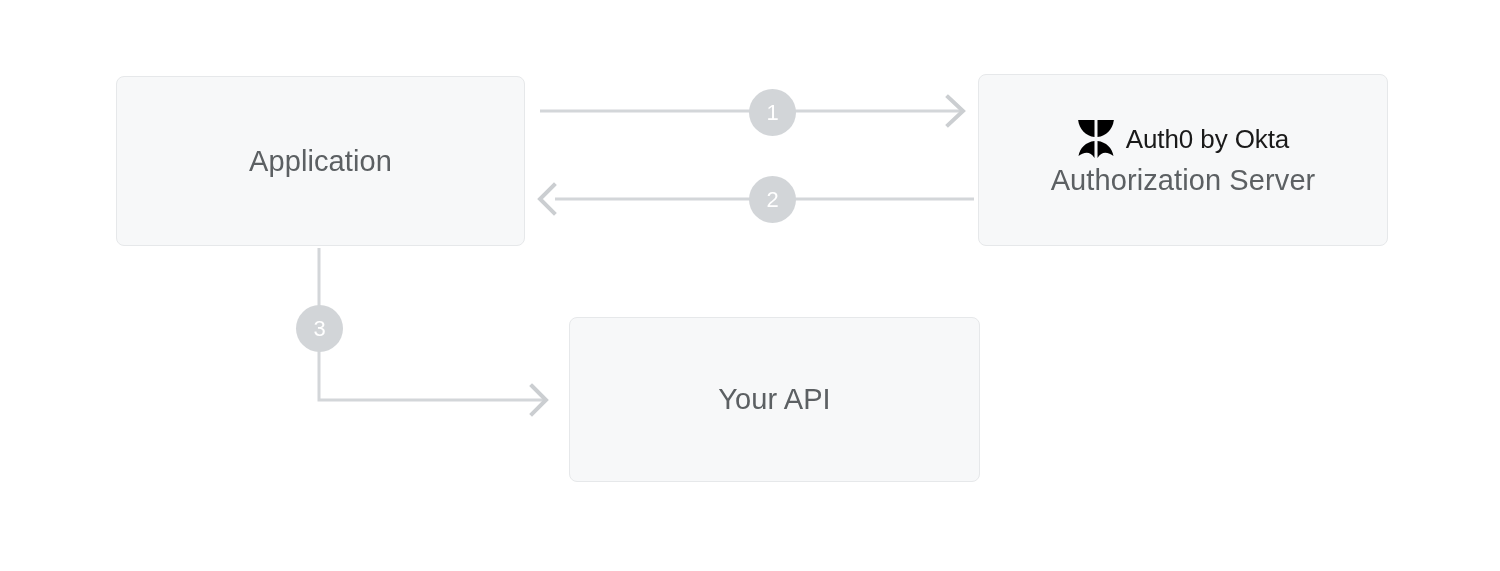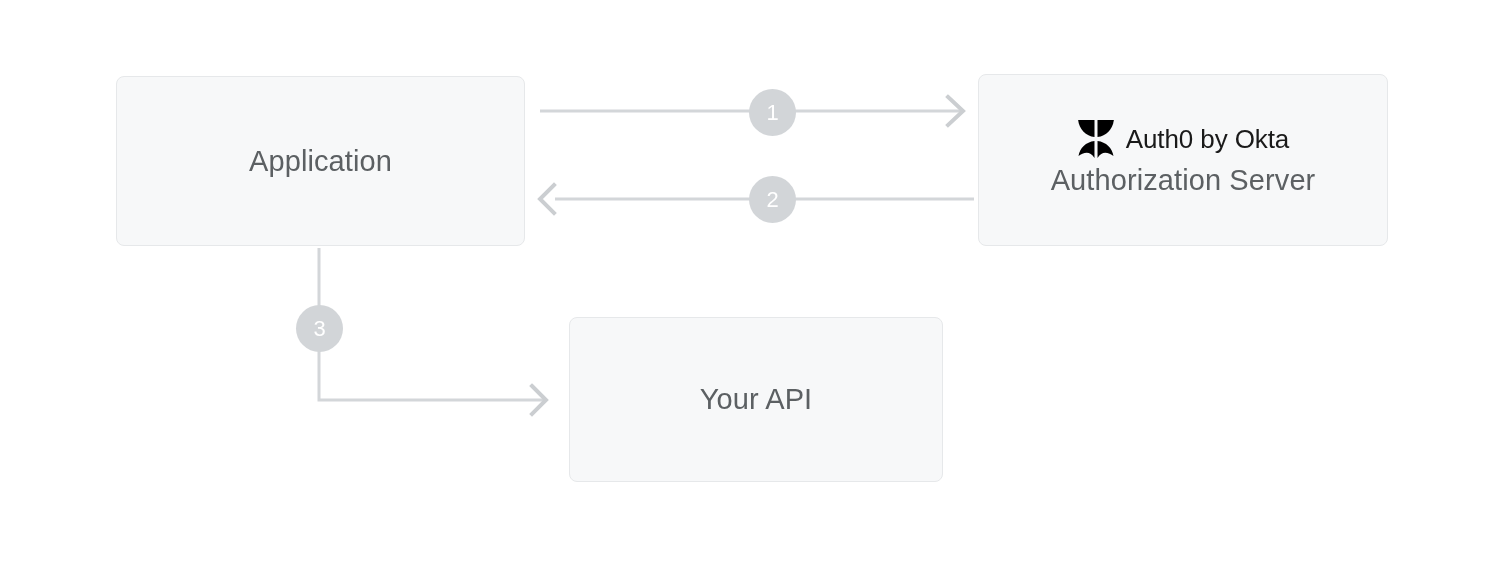--- a/index.html
+++ b/index.html
@@ -49,21 +49,21 @@
   }
   #box-authorization-server {
     left: 978px;
     top: 74px;
     width: 410px;
     height: 172px;
   }
   #box-resource-server {
     left: 569px;
     top: 317px;
-    width: 374px;
+    width: 411px;
     height: 165px;
   }
 
   
   .brand-lockup {
     display: flex;
     align-items: center;
     justify-content: flex-end;
     gap: 11px;
   }

